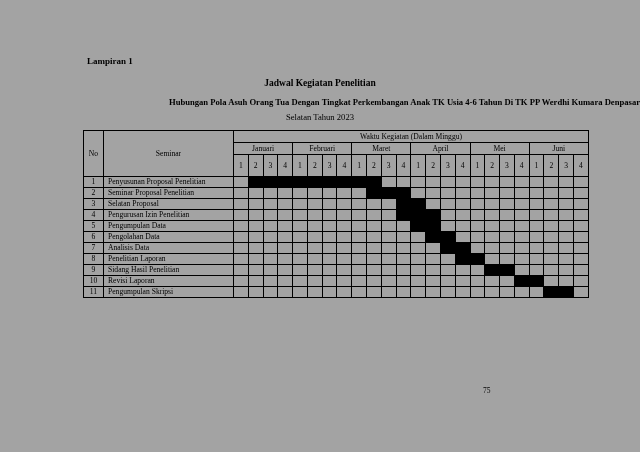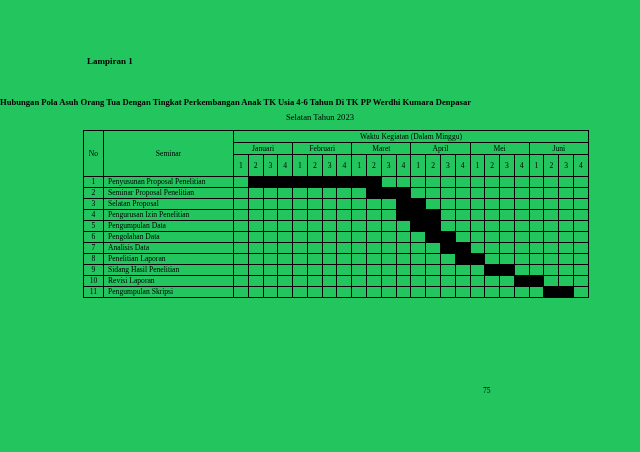--- a/index.html
+++ b/index.html
@@ -1,24 +1,24 @@
 <!DOCTYPE html>
 <html><head>
 <meta charset="utf-8">
 <style>
   html,body{margin:0;padding:0;}
   body{
     width:640px;height:452px;background:#ffffff;color:#000;
     font-family:"Liberation Serif","DejaVu Serif",serif;
     position:relative;overflow:hidden;
   }
-  .page{position:absolute;inset:0;background:#22c55e;}
+  .page{position:absolute;inset:0;background:#a3a3a3;}
   .lampiran{position:absolute;left:87px;top:56px;font-size:9px;font-weight:bold;}
   .doc-title{position:absolute;left:0;top:78px;width:100%;text-align:center;font-size:9.5px;font-weight:bold;}
-  .doc-sub1{position:absolute;left:0;top:97px;width:100%;text-align:left;font-size:8.6px;font-weight:bold;}
+  .doc-sub1{position:absolute;left:0;top:97px;width:100%;text-align:right;font-size:8.6px;font-weight:bold;}
   .doc-sub2{position:absolute;left:0;top:112px;width:100%;text-align:center;font-size:8.6px;font-weight:normal;}
   table.gantt{
     position:absolute;left:83px;top:130px;width:506px;
     border-collapse:collapse;table-layout:fixed;
   }
   table.gantt th, table.gantt td{
     border:1px solid #000;padding:0;font-weight:normal;
     font-size:7.6px;line-height:1;text-align:center;vertical-align:middle;
     overflow:hidden;white-space:nowrap;
   }
@@ -29,20 +29,21 @@
   table.gantt td.activity{text-align:left;padding-left:4px;}
   table.gantt td.fill{background:#000;}
   .note{position:absolute;left:87px;top:320px;font-size:8.6px;}
   .pagenum{position:absolute;left:483px;top:386px;font-size:7.5px;font-weight:normal;}
 </style>
 </head>
 <body>
 
 <div class="page">
   <div class="lampiran">Lampiran 1</div>
+  <div class="doc-title">Jadwal Kegiatan Penelitian</div>
   <div class="doc-sub1">Hubungan Pola Asuh Orang Tua Dengan Tingkat Perkembangan Anak TK Usia 4-6 Tahun Di TK PP Werdhi Kumara Denpasar</div>
   <div class="doc-sub2">Selatan Tahun 2023</div>
 
   <table class="gantt">
     <colgroup>
         <col style="width: 20px;">
         <col style="width: 130px;">
         <col>
         <col>
         <col>

